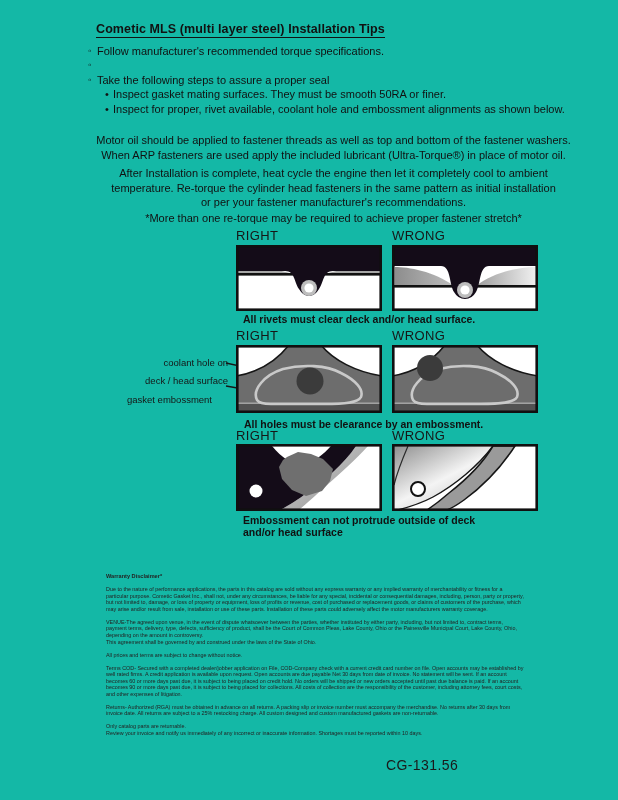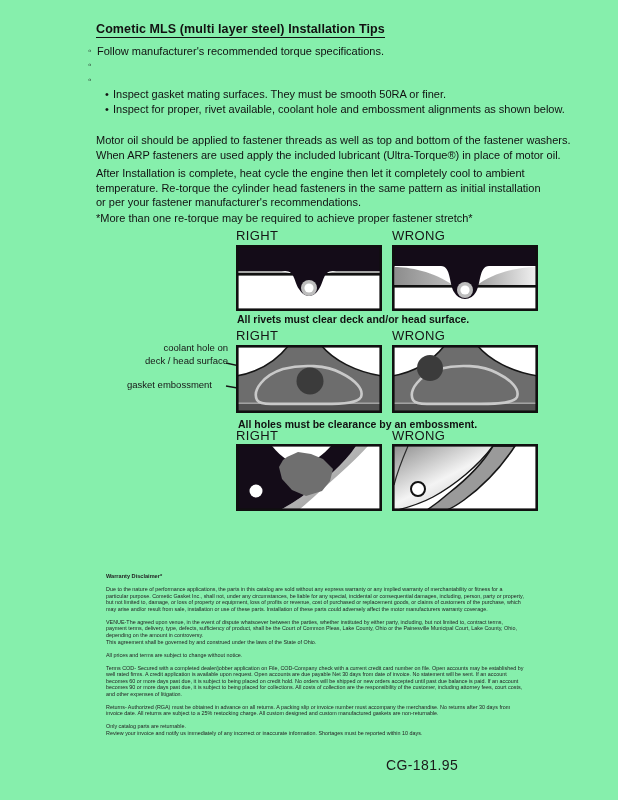--- a/index.html
+++ b/index.html
@@ -1,32 +1,32 @@
 <!DOCTYPE html>
 <html><head>
 <meta charset="utf-8">
 <style>
   html,body{margin:0;padding:0;background:#ffffff;}
-  .page{position:relative;width:618px;height:800px;background:#86efac;overflow:hidden;
+  .page{position:relative;width:618px;height:800px;background:#14b8a6;overflow:hidden;
         font-family:"Liberation Sans", sans-serif;color:#111;}
   .title{position:absolute;left:96px;top:22px;font-size:12.5px;font-weight:bold;
          border-bottom:1.6px solid #111;padding-bottom:1px;letter-spacing:0.1px;}
   .bullets{position:absolute;left:88px;top:44px;font-size:11px;line-height:14.4px;width:480px;}
   .brow{display:flex;}
   .bglyph{width:9px;flex:0 0 9px;font-size:10px;}
   .sub{margin-left:17px;}
   .subglyph{width:8px;flex:0 0 8px;}
   .diesel-h{position:absolute;left:96px;top:115px;font-size:12.5px;font-weight:bold;}
   .body-p{position:absolute;left:96px;font-size:11px;line-height:14.6px;width:475px;
-          white-space:pre-line;margin:0;}
+          white-space:pre-line;margin:0;text-align:center;}
   .rw-label{position:absolute;width:146px;text-align:left;font-size:13px;letter-spacing:0.4px;color:#161616;}
   .dbox{position:absolute;width:146px;}
   .dbox svg{display:block;}
-  .caption{position:absolute;font-size:10.5px;font-weight:bold;line-height:11.5px;white-space:pre-line;}
-  .anno{position:absolute;text-align:right;font-size:9.5px;line-height:13px;color:#161616;white-space:pre-line;}
+  .caption{position:absolute;font-size:10.5px;font-weight:bold;line-height:11.5px;white-space:pre-line;margin-left:6px;}
+  .anno{position:absolute;text-align:right;font-size:9.5px;line-height:18px;color:#161616;white-space:pre-line;margin-top:13px;}
   .overlay{position:absolute;pointer-events:none;}
   .legal{position:absolute;left:106px;top:573px;width:418px;font-size:5.4px;line-height:6.6px;color:#232323;}
   .legal p{margin:0 0 6.4px 0;white-space:pre-line;}
   .legal-h{font-weight:bold;font-size:5.6px;margin:0 0 6.4px 0;}
   .pagenum{position:absolute;left:386px;top:757px;font-size:14px;letter-spacing:0.4px;color:#1a1a1a;}
 </style>
 </head>
 <body>
 
 <div class="page">
@@ -36,20 +36,21 @@
   <div class="bullets">
     <div class="brow">
       <span class="bglyph">◦</span>
       <span>Follow manufacturer's recommended torque specifications.</span>
     </div>
     <div class="brow">
       <span class="bglyph">◦</span>
     </div>
     <div class="brow">
       <span class="bglyph">◦</span>
+      <span>Take the following steps to assure a proper seal</span>
     </div>
     <div class="brow sub">
       <span class="subglyph">•</span>
       <span>Inspect gasket mating surfaces.  They must be smooth 50RA or finer.</span>
     </div>
     <div class="brow sub">
       <span class="subglyph">•</span>
       <span>Inspect for proper, rivet available, coolant hole and embossment alignments as shown below.</span>
     </div>
   </div>
@@ -176,28 +177,30 @@
       <rect width="146" height="67" fill="#ffffff"></rect>
       <path d="M2,2 H101 C86,22 63,41 41,53 C28,60 14,64 2,67 Z" fill="url(#s3w)"></path>
       <path d="M101,2 C86,22 63,41 41,53 C28,60 14,64 2,67" fill="none" stroke="#161616" stroke-width="1.4"></path>
       <path d="M16,2 C10,16 5,29 2,41" fill="none" stroke="#2a2a2a" stroke-width="1.2"></path>
       <path d="M101,2 H123 C110,22 91,42 72,56 C65,61 60,64 55,66 H35 C41,62 49,56 57,49 C75,35 91,19 101,2 Z" fill="#9a9a9a" stroke="#161616" stroke-width="1.5"></path>
       <circle cx="26" cy="45" r="7" fill="#ffffff" stroke="#111111" stroke-width="2"></circle>
       <rect x="1.3" y="1.3" width="143.4" height="64.4" fill="none" stroke="#101010" stroke-width="2.6"></rect>
     </svg>
   </div>
 
+  <div class="caption" style="left:237px;top:515px;width:240px;">Embossment can not protrude outside of deck
+and/or head surface</div>
 
   <div class="legal">
     <p class="legal-h">Warranty Disclaimer*</p>
     <p>Due to the nature of performance applications, the parts in this catalog are sold without any express warranty or any implied warranty of merchantability or fitness for a particular purpose.  Cometic Gasket Inc., shall not, under any circumstances, be liable for any special, incidental or consequential damages, including, person, party or property, but not limited to, damage, or loss of property or equipment, loss of profits or revenue, cost of purchased or replacement goods, or claims of customers of the purchase, which may arise and/or result from sale, installation or use of these parts.  Installation of these parts could adversely affect the motor manufacturers warranty coverage.</p>
     <p>VENUE-The agreed upon venue, in the event of dispute whatsoever between the parties, whether instituted by either party, including, but not limited to, contract terms, payment terms, delivery, type, defects, sufficiency of product, shall be the Court of Common Pleas, Lake County, Ohio or the Painesville Municipal Court, Lake County, Ohio, depending on the amount in controversy.
 This agreement shall be governed by and construed under the laws of the State of Ohio.</p>
     <p>All prices and terms are subject to change without notice.</p>
     <p>Terms COD- Secured with a completed dealer/jobber application on File, COD-Company check with a current credit card number on file.  Open accounts may be established by well rated firms.  A credit application is available upon request.  Open accounts are due payable Net 30 days from date of invoice.  No statement will be sent.  If an account becomes 60 or more days past due, it is subject to being placed on credit hold.  No orders will be shipped or new orders accepted until past due balance is paid.  If an account becomes 90 or more days past due, it is subject to being placed for collections.  All costs of collection are the responsibility of the customer, including attorney fees, court costs, and other expenses of litigation.</p>
     <p>Returns- Authorized (RGA) must be obtained in advance on all returns.  A packing slip or invoice number must accompany the merchandise.  No returns after 30 days from invoice date.  All returns are subject to a 25% restocking charge.  All custom designed and custom manufactured gaskets are non-returnable.</p>
     <p>Only catalog parts are returnable.
 Review your invoice and notify us immediately of any incorrect or inaccurate information.  Shortages must be reported within 10 days.</p>
   </div>
 
-  <div class="pagenum">CG-181.95</div>
+  <div class="pagenum">CG-131.56</div>
 
 </div>
 
 </body></html>

